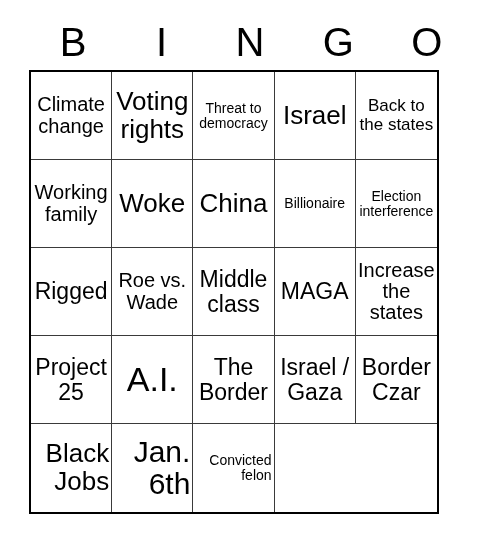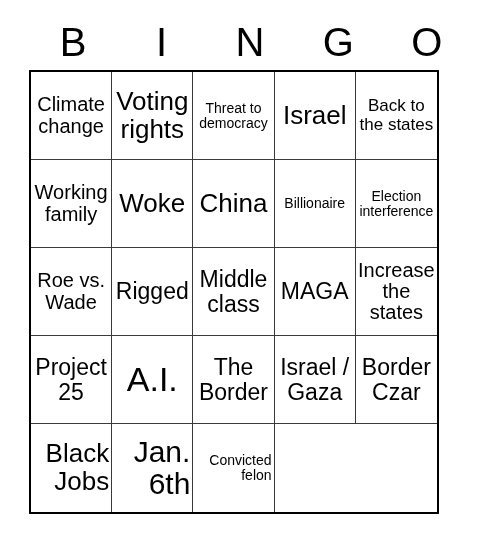--- a/index.html
+++ b/index.html
@@ -122,25 +122,25 @@
       </div>
       <div class="cell fs-lg">
         <span class="cell-text">China</span>
       </div>
       <div class="cell fs-xxs">
         <span class="cell-text">Billionaire</span>
       </div>
       <div class="cell fs-xxs">
         <span class="cell-text">Election interference</span>
       </div>
+      <div class="cell fs-md">
+        <span class="cell-text">Rigged</span>
+      </div>
       <div class="cell fs-sm">
         <span class="cell-text">Roe vs. Wade</span>
-      </div>
-      <div class="cell fs-md">
-        <span class="cell-text">Rigged</span>
       </div>
       <div class="cell fs-md">
         <span class="cell-text">Middle class</span>
       </div>
       <div class="cell fs-md">
         <span class="cell-text">MAGA</span>
       </div>
       <div class="cell fs-sm">
         <span class="cell-text">Increase the states</span>
       </div>

